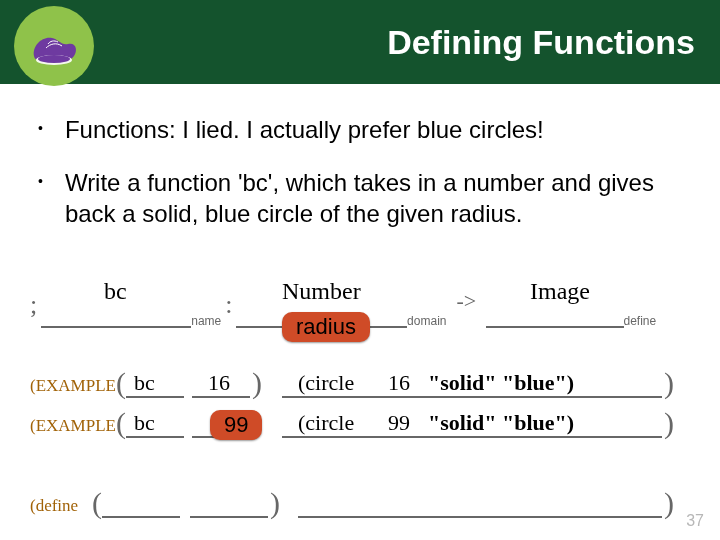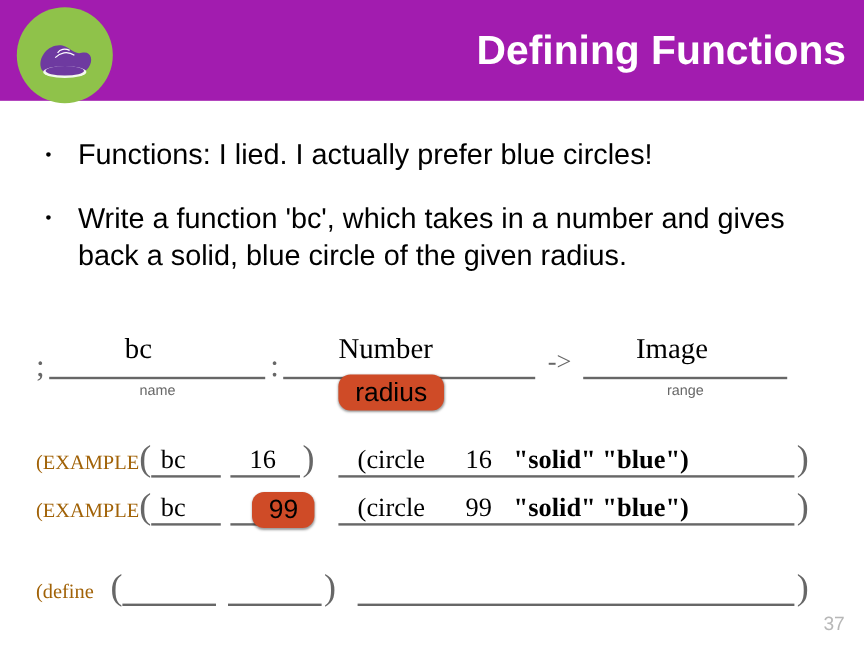--- a/index.html
+++ b/index.html
@@ -1,29 +1,29 @@
 <!DOCTYPE html>
 <html><head>
 <meta charset="utf-8">
 <style>
   html,body{margin:0;padding:0}
   body{width:720px;height:540px;background:#fff;font-family:Arial,Helvetica,sans-serif;position:relative;overflow:hidden}
-  .titlebar{background:#a21caf;color:#fff;height:84px;display:flex;align-items:center;justify-content:flex-end;padding-right:15px}
+  .titlebar{background:#14532d;color:#fff;height:84px;display:flex;align-items:center;justify-content:flex-end;padding-right:25px}
   .titlebar h1{margin:0;font-size:34px;font-weight:bold}
   .logo{position:absolute;left:14px;top:6px;width:80px;height:80px;border-radius:50%;background:#8fc24a;display:flex;align-items:center;justify-content:center}
   .logo svg{display:block}
   ul.bullets{list-style:none;margin:30px 0 0 0;padding:0 28px 0 38px}
   ul.bullets li{display:flex;align-items:flex-start;margin-bottom:22px}
   ul.bullets li .dot{color:#000;font-size:14px;line-height:28px;margin-right:22px}
   ul.bullets li .txt{font-size:24px;line-height:1.3;color:#000}
   .recipe{position:absolute;left:30px;right:30px;top:282px}
   .sig{position:relative;height:72px}
   .sigbg{position:absolute;inset:0;display:flex;align-items:flex-start;font-family:Georgia,serif;color:#676767}
   .sigbg .semi{font-size:26px;margin-top:8px}
-  .ublk{display:flex;flex-direction:column;align-items:center;margin:4px 4px}
+  .ublk{display:flex;flex-direction:row;align-items:flex-end;margin:16px 4px}
   .uline{height:2px;background:#676767;width:100%;margin-top:28px}
   .ulbl{font-size:12px;color:#676767;margin-top:2px;font-family:Arial,sans-serif}
   .arrow{font-size:22px;margin:6px 6px 0 6px;color:#676767}
   .hand{font-family:'Comic Sans MS','Segoe Script',cursive;font-size:24px;color:#000;position:absolute;top:-4px}
   .bubble{position:absolute;background:#cf4b27;border-radius:10px;padding:2px 14px 2px 14px;color:#000;font-family:Liberation Sans, sans-serif;font-size:22px;box-shadow:0 1px 2px rgba(0,0,0,.4)}
   .bubble-radius{top:30px;left:252px}
   .bubble-99{top:126px;left:180px}
   .rows{position:absolute;top:86px;left:0;right:0}
   .exrow{position:relative;height:40px;font-family:Georgia,serif;color:#333}
   .kw{position:absolute;left:0;top:8px;font-size:17px;color:#a16207}
@@ -69,21 +69,21 @@
           <div class="ulbl">name</div>
       </div>
       <span class="semi">:</span>
       <div class="ublk" style="width:210px">
         <div class="uline"></div>
           <div class="ulbl">domain</div>
       </div>
       <span class="arrow">-&gt;</span>
       <div class="ublk" style="width:170px">
         <div class="uline"></div>
-          <div class="ulbl">range</div>
+          <div class="ulbl">define</div>
       </div>
     </div>
     <span class="hand" style="left:74px">bc</span>
     <span class="hand" style="left:500px">Image</span>
     <span class="hand" style="left:252px">Number</span>
     <div class="bubble bubble-radius">
       <span>radius</span>
     </div>
   </div>
 
@@ -112,21 +112,21 @@
       <span class="line" style="left:252px;width:380px"></span>
       <span class="valh" style="left:268px">(circle</span>
       <span class="valh" style="left:358px">99</span>
       <span class="valh" style="left:398px;font-weight:bold">"solid" "blue")</span>
       <span class="paren" style="left:634px">)</span>
     </div>
     <div class="bubble bubble-99" style="top:42px">
       <span>99</span>
     </div>
 
-    <div class="exrow" style="margin-top:27px">
+    <div class="exrow" style="margin-top:40px">
       <span class="kw">(define</span>
       <span class="paren" style="left:62px">(</span>
       <span class="line" style="left:72px;width:78px"></span>
       <span class="line" style="left:160px;width:78px"></span>
       <span class="paren" style="left:240px">)</span>
       <span class="line" style="left:268px;width:364px"></span>
       <span class="paren" style="left:634px">)</span>
     </div>
   </div>
 

